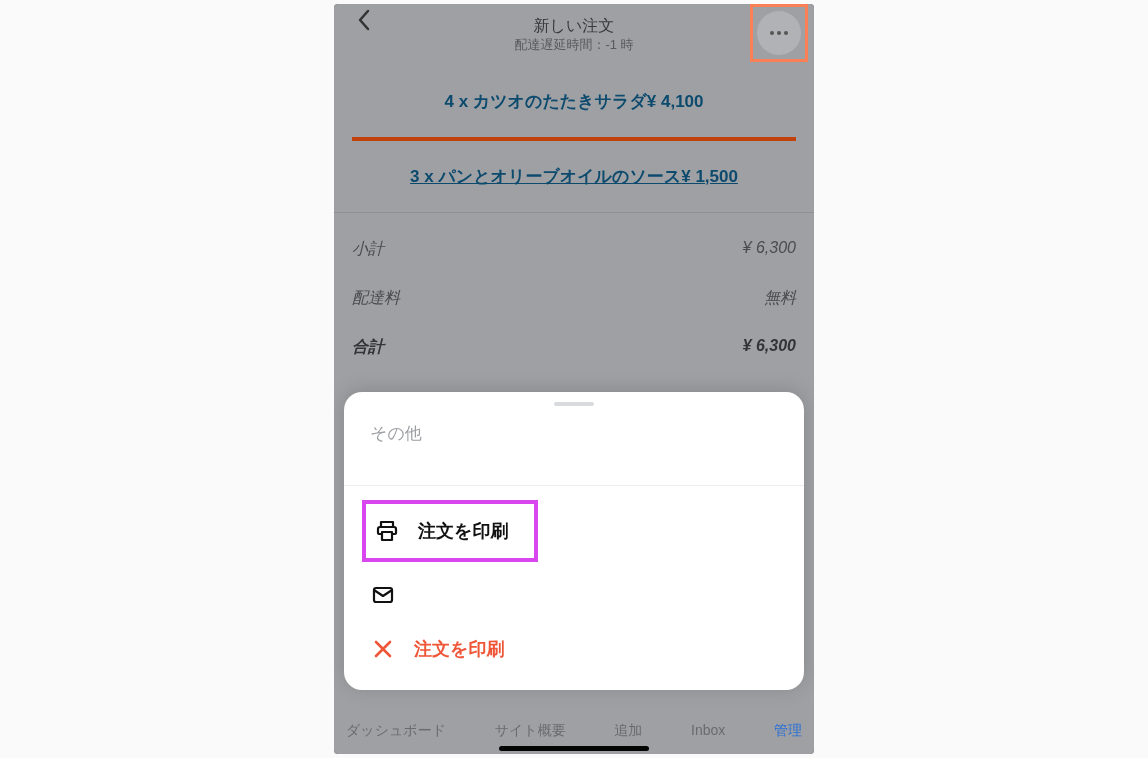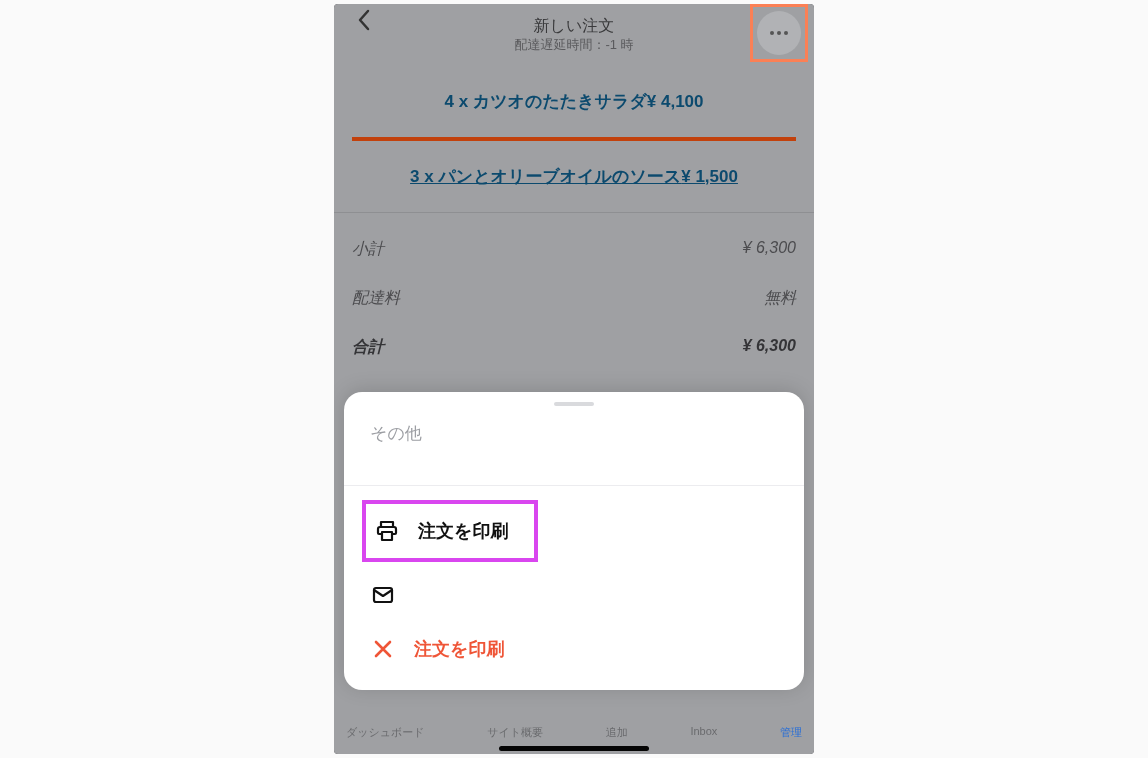--- a/index.html
+++ b/index.html
@@ -146,21 +146,21 @@
     }
     
     .nav {
       position: absolute;
       bottom: 14px;
       left: 0;
       right: 0;
       padding: 0 12px;
       display: flex;
       justify-content: space-between;
-      font-size: 11px;
+      font-size: 14px;
       color: #6a6b6e;
     }
     .nav span:last-child { color: #2a6fd6; }
     .home-ind {
       position: absolute;
       bottom: 3px;
       left: 50%;
       transform: translateX(-50%);
       width: 150px;
       height: 5px;

